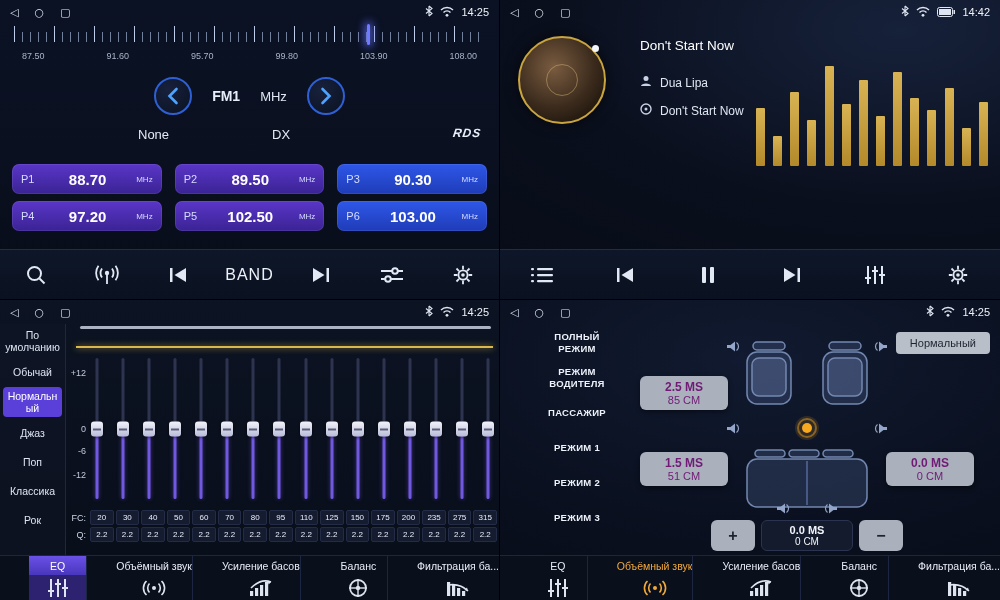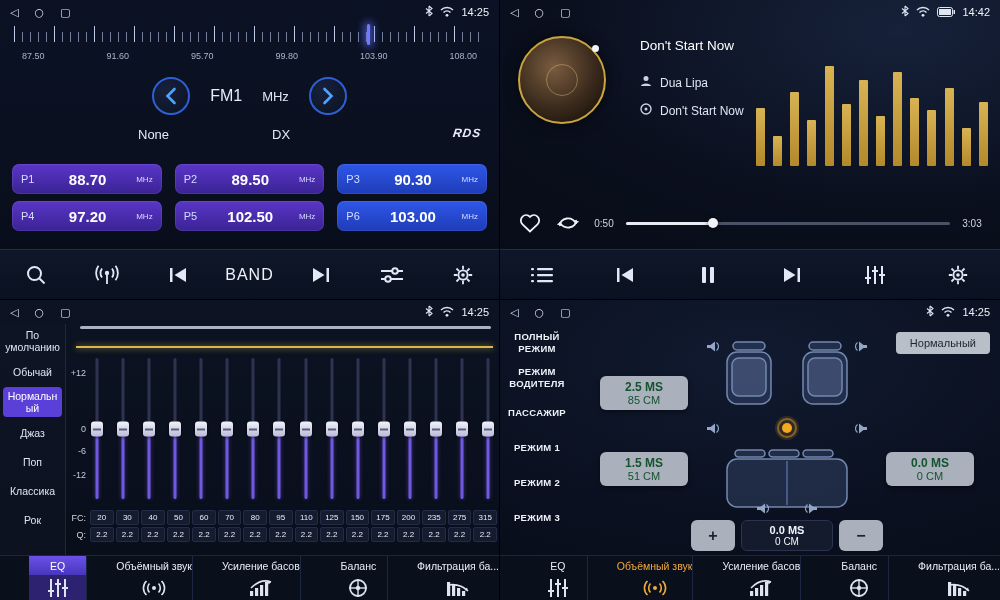--- a/index.html
+++ b/index.html
@@ -25,21 +25,21 @@
     background:repeating-linear-gradient(90deg, rgba(150,165,195,.75) 0 1px, transparent 1px 8px); }
   .ticks-tall { position:absolute; top:2px; left:0; right:0; height:16px;
     background:repeating-linear-gradient(90deg, rgba(195,210,240,.95) 0 1px, transparent 1px 40px); }
   .ruler-marker { position:absolute; left:75%; top:0; width:3px; height:21px; background:#6f7bff; border-radius:2px;
     box-shadow:0 0 9px 2px rgba(100,110,255,.85); }
   .ruler-labels { position:absolute; left:0; right:0; top:27px; display:flex; justify-content:space-between; padding:0 8px;
     font-size:9px; color:#a9b4ca; }
   .freq-row { height:56px; display:flex; align-items:center; justify-content:center; gap:20px; }
   .round-btn { width:38px; height:38px; border-radius:50%; border:2px solid #2e5fd4; cursor:pointer;
     background:radial-gradient(circle at 35% 30%, #17213c, #0b1222); display:flex; align-items:center; justify-content:center; }
-  .band-label { font-size:16px; color:#e8edf8; }
+  .band-label { font-size:14px; color:#e8edf8;font-weight:bold; }
   .bigfreq { font-size:34px; font-weight:bold; letter-spacing:1px; color:#fff; }
   .unit-label { font-size:13px; color:#dfe6f2; }
   .subrow { position:relative; height:26px; }
   .none-label { position:absolute; left:138px; top:3px; font-size:13px; color:#e4eaf4; }
   .dx-label { position:absolute; left:272px; top:3px; font-size:13px; color:#e4eaf4; cursor:pointer; }
   .rds-badge { position:absolute; right:18px; top:2px; font-size:12px; font-style:italic; font-weight:bold;
     transform:skewX(-8deg); color:#e8edf8; letter-spacing:1px; }
   .presets { margin:14px 12px 0; display:grid; grid-template-columns:1fr 1fr 1fr; gap:7px 13px; }
   .preset { height:30px; border:none; border-radius:7px; display:flex; align-items:center; padding:0 9px; 
     color:#fff; cursor:pointer; box-shadow:inset 0 0 0 1px rgba(255,255,255,.08); }
@@ -104,28 +104,28 @@
   .tab:last-child { border-right:none; }
   .tab-label { height:19px; display:flex; align-items:center; justify-content:center; font-size:10.5px; color:#e8edf8; white-space:nowrap; overflow:hidden; }
   .tab-icon { flex:1; display:flex; align-items:center; justify-content:center; color:#dfe5f0; }
   .tab.active-purple { background:#2c2270; }
   .tab.active-purple .tab-label { background:linear-gradient(180deg,#6b51e8,#4836bc); color:#fff; }
   .tab.active-orange .tab-label { color:#f2a93c; }
   .tab.active-orange .tab-icon { color:#f2a93c; }
 
   
   .sur-body { position:absolute; top:24px; left:0; right:0; bottom:45px; display:flex; }
-  .sur-side { width:74px; display:flex; flex-direction:column; gap:5px; padding:4px 2px; }
+  .sur-side { width:74px; display:flex; flex-direction:column; gap:5px; padding:4px 2px;margin-left:40px; }
   .sur-mode { min-height:30px; display:flex; align-items:center; justify-content:center; text-align:center; font-size:9.5px;
     font-weight:bold; color:#eef2fa; letter-spacing:.3px; cursor:pointer; padding:2px; line-height:1.25; }
   .sur-main { flex:1; position:relative; }
   .profile-btn { position:absolute; top:8px; right:10px; background:#b9bfc9; color:#1d2430; border:none; border-radius:4px;
     padding:5px 14px; font-size:11px; cursor:pointer; }
   .car { position:absolute; left:50%; top:12px; transform:translateX(-50%); }
-  .delay { position:absolute; width:88px; background:#aab1bd; border:none; border-radius:6px; color:#14532d; text-align:center;
+  .delay { position:absolute; width:88px; background:#aab1bd; border:none; border-radius:6px; color:#701a75; text-align:center;
     padding:4px 0; cursor:pointer; box-shadow:0 2px 5px rgba(0,0,0,.45); }
   .delay .ms { display:block; font-size:12px; font-weight:bold; }
   .delay .cm { display:block; font-size:11px; }
   .delay.fl { left:26px; top:52px; } .delay.fr { right:26px; top:52px; }
   .delay.rl { left:26px; top:128px; } .delay.rr { right:26px; top:128px; }
   .sur-ctrl { position:absolute; bottom:4px; left:50%; transform:translateX(-50%); display:flex; align-items:stretch; gap:6px; }
   .pm { width:44px; background:#aab1bd; border:none; border-radius:6px; font-size:16px; font-weight:bold; color:#1d2430; cursor:pointer; }
   .delay-display { width:92px; background:#141b2c; border:1px solid #2a3450; border-radius:6px; color:#f2f5fa; text-align:center; padding:3px 0; }
   .delay-display .ms { font-size:11px; font-weight:bold; display:block; }
   .delay-display .cm { font-size:10px; display:block; }
@@ -342,45 +342,20 @@
         <span class="sbar" style="height: 86px;"></span>
         <span class="sbar" style="height: 50px;"></span>
         <span class="sbar" style="height: 94px;"></span>
         <span class="sbar" style="height: 68px;"></span>
         <span class="sbar" style="height: 56px;"></span>
         <span class="sbar" style="height: 78px;"></span>
         <span class="sbar" style="height: 38px;"></span>
         <span class="sbar" style="height: 64px;"></span>
       </div>
 
-    <div class="progressrow">
-      <button class="icon-btn">
-          <svg width="24" height="22" viewBox="0 0 24 22">
-            <path d="M12 19.5 L4.5 12.3 C2.3 10.1 2.3 6.6 4.5 4.6 C6.6 2.6 9.9 2.7 12 4.9 C14.1 2.7 17.4 2.6 19.5 4.6 C21.7 6.6 21.7 10.1 19.5 12.3 Z" fill="none" stroke="#eef2f8" stroke-width="1.8"></path>
-          </svg>
-        </button>
-      <button class="icon-btn">
-          <svg width="26" height="20" viewBox="0 0 26 20">
-            <g stroke="#eef2f8" stroke-width="1.8" fill="none">
-              <path d="M5 13 A8 6.5 0 0 1 21 11"></path>
-              <path d="M21 7 A8 6.5 0 0 1 5 9"></path>
-            </g>
-            <path d="M21 11 l3.2 -2.6 l-4.8 -1.1 z" fill="#eef2f8"></path>
-            <path d="M5 9 l-3.2 2.6 l4.8 1.1 z" fill="#eef2f8"></path>
-          </svg>
-        </button>
-      <span class="ptime">0:50</span>
-      <div class="pbar">
-        <div class="pbar-track"></div>
-        <div class="pfill" style="width: 27%;">
-          <div class="pknob"></div>
-        </div>
-      </div>
-      <span class="ptime">3:03</span>
-    </div>
 
     <div class="dock">
       <button>
           <svg width="22" height="18" viewBox="0 0 22 18">
             <g fill="#e2e8f4">
               <rect x="0" y="2" width="3" height="2.2" rx="1"></rect>
               <rect x="6" y="2" width="16" height="2.2" rx="1"></rect>
               <rect x="0" y="8" width="3" height="2.2" rx="1"></rect>
               <rect x="6" y="8" width="16" height="2.2" rx="1"></rect>
               <rect x="0" y="14" width="3" height="2.2" rx="1"></rect>

